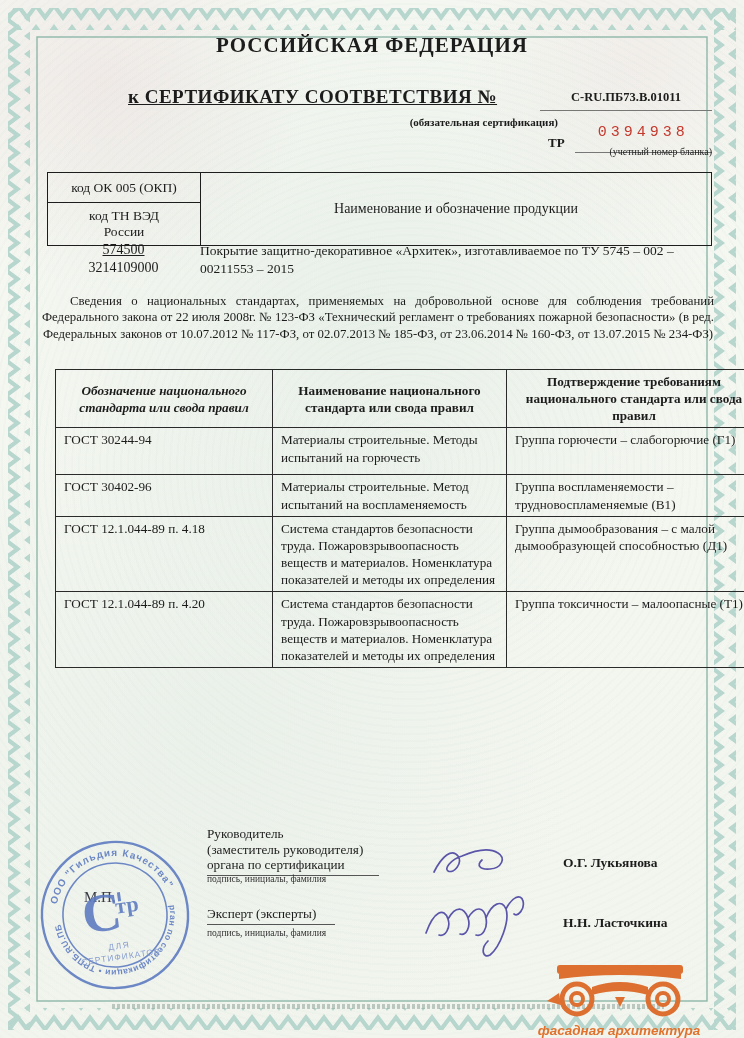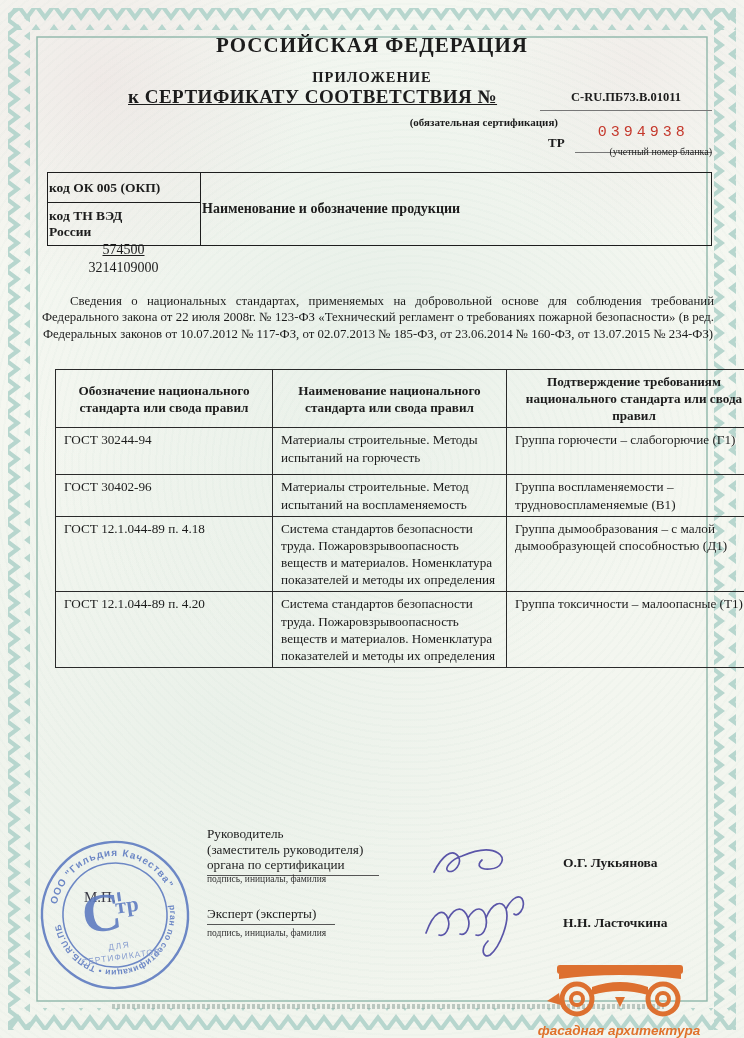--- a/index.html
+++ b/index.html
@@ -29,39 +29,39 @@
     border-bottom:1px solid #777;padding-bottom:5px;}
   .mandatory{left:128px;top:116px;width:430px;font-size:11px;font-weight:bold;text-align:right;}
   .tr-row{left:548px;top:124px;width:164px;display:flex;align-items:flex-end;}
   .tr-label{font-size:13px;font-weight:bold;margin-right:10px;padding-bottom:2px;}
   .blank-number{flex:1;text-align:center;font-family:"Liberation Mono",monospace;font-size:15px;
     letter-spacing:4px;color:#c5382c;border-bottom:1px solid #777;padding-bottom:11px;}
   .blank-note{left:548px;top:146px;width:164px;text-align:right;font-size:10px;color:#222;}
 
   
   .codes-table{left:47px;top:172px;width:665px;border-collapse:collapse;}
-  .codes-table td{border:1.6px solid #1d1d1d;font-weight:bold;text-align:left;vertical-align:middle;}
+  .codes-table td{border:1.6px solid #1d1d1d;font-weight:normal;text-align:center;vertical-align:middle;}
   .codes-table .c1{width:150px;font-size:13.5px;}
   .codes-table .r1{height:27px;}
   .codes-table .r2{height:40px;line-height:1.2;}
   .codes-table .chead{font-size:14px;}
   .codes-vals{left:47px;top:241px;width:153px;font-size:14px;line-height:1.3;}
   .okp-val{text-decoration:underline;}
   .product{left:200px;top:242px;width:516px;font-size:13.5px;line-height:1.35;}
 
   
   .std-note{left:42px;top:293px;width:672px;font-size:12.8px;line-height:1.28;
     text-align:justify;text-align-last:center;text-indent:28px;}
 
   
   .main-table{left:55px;top:369px;width:655px;border-collapse:collapse;table-layout:fixed;}
   .main-table th,.main-table td{border:1.5px solid #2a2a2a;padding:3px 8px;vertical-align:top;
     font-size:13.2px;line-height:1.3;text-align:left;font-weight:normal;}
   .main-table th{font-weight:bold;text-align:center;vertical-align:middle;height:50px;}
-  .main-table .w1{width:200px;} .main-table .w2{width:217px;} .main-table .w3{width:238px;}
+  .main-table .w1{width:200px;font-style:italic;} .main-table .w2{width:217px;} .main-table .w3{width:238px;}
   .main-table .h1{height:47px;} .main-table .h2{height:40px;}
   .main-table .h3{height:74px;} .main-table .h4{height:70px;}
 
   
   .role1{left:207px;top:826px;width:172px;font-size:13.2px;line-height:1.18;
     border-bottom:1px solid #555;padding-bottom:2px;}
   .sig-caption1{left:207px;top:874px;font-size:9.5px;color:#333;}
   .role2{left:207px;top:906px;width:128px;font-size:13.2px;border-bottom:1px solid #555;padding-bottom:2px;}
   .sig-caption2{left:207px;top:928px;font-size:9.5px;color:#333;}
   .name1{left:563px;top:855px;font-size:13.5px;font-weight:bold;}
@@ -97,21 +97,20 @@
       </pattern>
     </defs>
     <rect x="8" y="8" width="728" height="22" fill="url(#chevH)"></rect>
     <rect x="8" y="1008" width="728" height="22" fill="url(#chevH)"></rect>
     <rect x="8" y="8" width="22" height="1022" fill="url(#chevV)"></rect>
     <rect x="714" y="8" width="22" height="1022" fill="url(#chevV)"></rect>
     <rect x="37" y="37" width="670" height="964" fill="none" stroke="#8fb7aa" stroke-width="1.4"></rect>
   </svg>
 
   <div class="abs country center">РОССИЙСКАЯ ФЕДЕРАЦИЯ</div>
-  <div class="abs doc-type center">ПРИЛОЖЕНИЕ</div>
   <div class="abs cert-title">к СЕРТИФИКАТУ СООТВЕТСТВИЯ  №</div>
   <div class="abs cert-number">C-RU.ПБ73.В.01011</div>
   <div class="abs mandatory center">(обязательная сертификация)</div>
   <div class="abs tr-row">
     <span class="tr-label">ТР</span>
     <span class="blank-number">0394938</span>
   </div>
   <div class="abs blank-note">(учетный номер бланка)</div>
 
   <table class="abs codes-table">
@@ -125,20 +124,21 @@
         <span>код ТН ВЭД</span><br>
         <span>России</span>
       </td>
     </tr>
   </tbody>
     </table>
   <div class="abs codes-vals center">
     <div class="okp-val">574500</div>
     <div>3214109000</div>
   </div>
+  <div class="abs product">Покрытие защитно-декоративное «Архитек», изготавливаемое по ТУ 5745 – 002 – 00211553 – 2015</div>
 
   <p class="abs std-note" style="margin:0">Сведения о национальных стандартах, применяемых на  добровольной основе для соблюдения требований Федерального закона от 22 июля 2008г. № 123-ФЗ «Технический регламент о требованиях пожарной безопасности» (в ред. Федеральных законов от 10.07.2012 № 117-ФЗ, от 02.07.2013 № 185-ФЗ, от 23.06.2014 № 160-ФЗ, от 13.07.2015 № 234-ФЗ)</p>
 
   <table class="abs main-table">
     <tbody>
         <tr>
       <th class="w1">Обозначение национального стандарта или свода правил</th>
       <th class="w2">Наименование национального стандарта или свода правил</th>
       <th class="w3">Подтверждение требованиям национального стандарта или свода правил</th>
     </tr>

